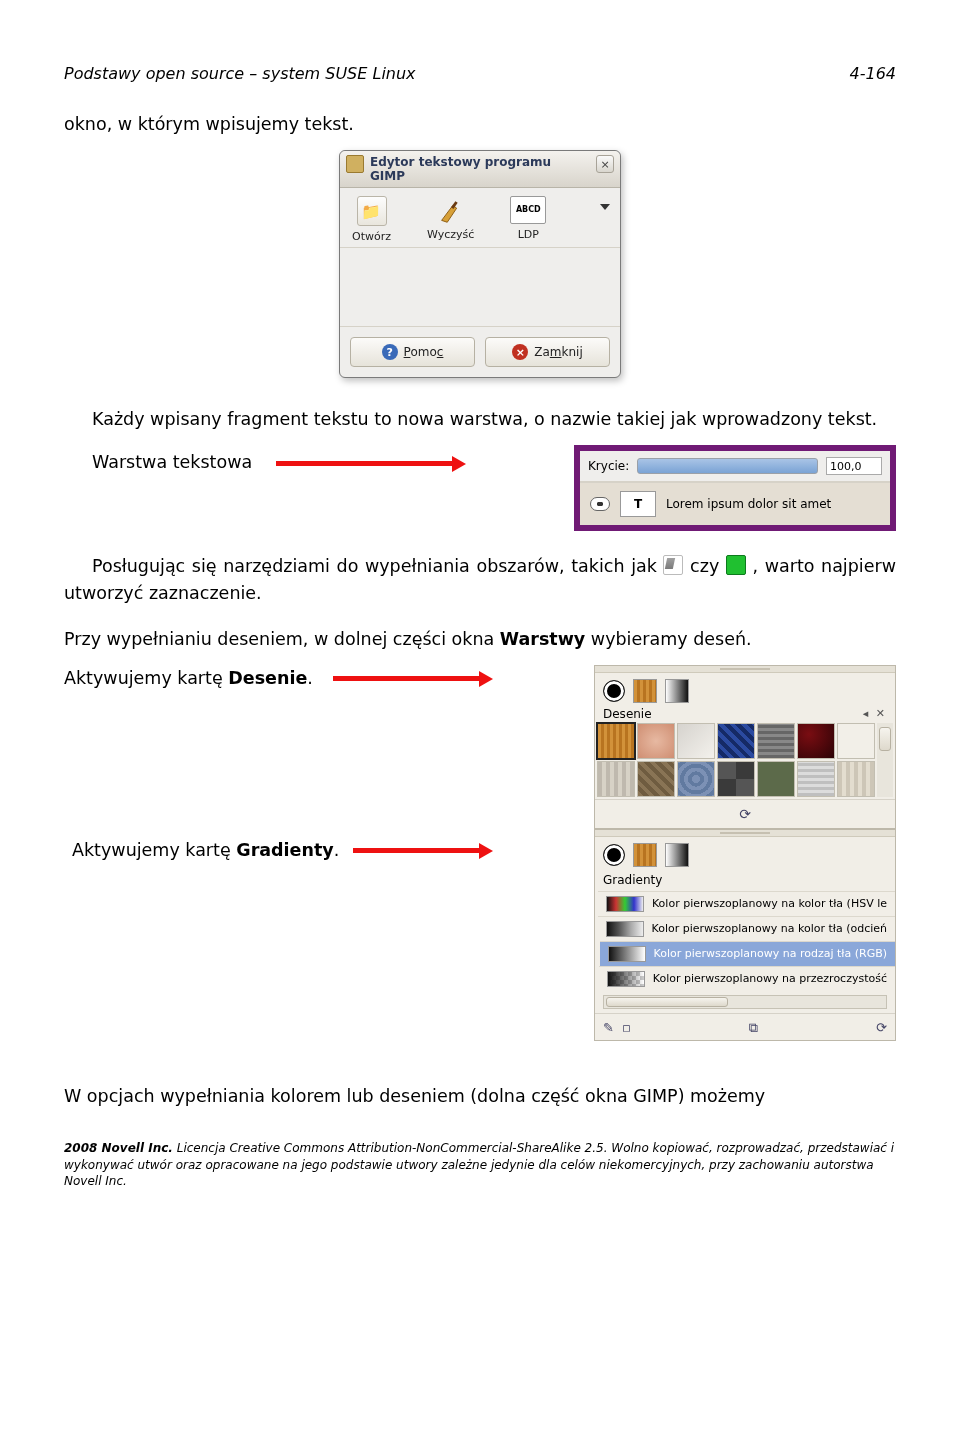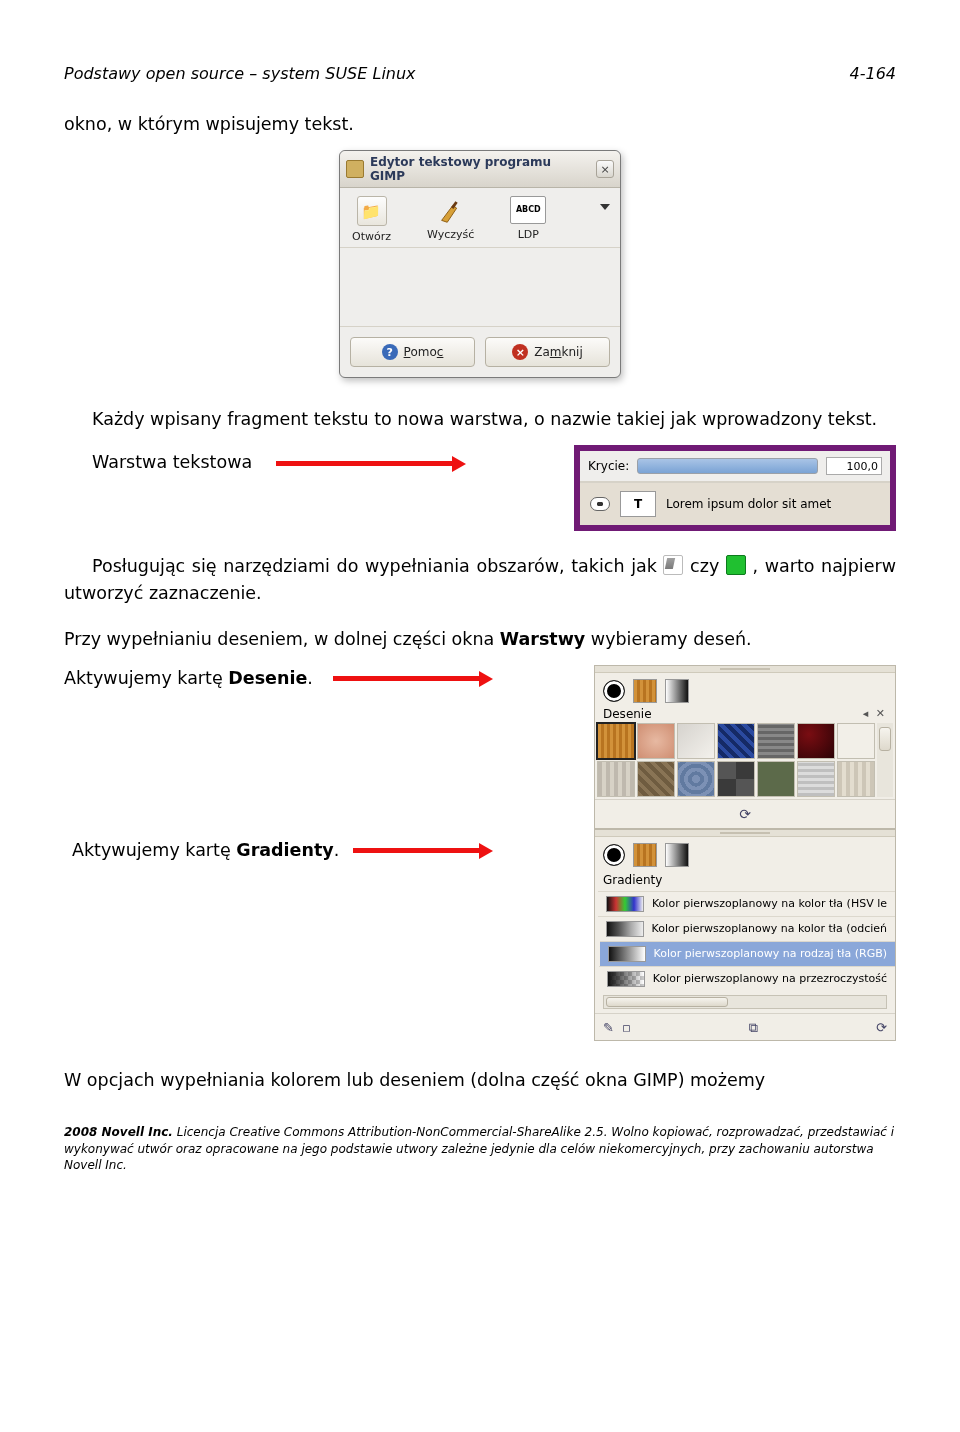--- a/index.html
+++ b/index.html
@@ -35,21 +35,21 @@
   }
   .win {
     font-family: "DejaVu Sans", sans-serif;
     border: 1px solid #7a7a7a;
     border-radius: 6px;
     background: #efeeec;
     box-shadow: 2px 3px 7px rgba(0,0,0,.25);
   }
   .titlebar {
     display: flex;
-    align-items: center;
+    align-items: flex-start;
     gap: 6px;
     background: linear-gradient(#f4f2ee, #d8d4cb);
     color: #2c3a5a;
     font-size: 12px;
     padding: 4px 6px;
     border-top-left-radius: 6px;
     border-top-right-radius: 6px;
     border-bottom: 1px solid #b8b4a8;
   }
   .titlebar .tb-title { flex: 1; font-weight: bold; }
@@ -133,21 +133,21 @@
     border-bottom:1px solid #d6d2c8;
   }
   .krycie-row .bar {
     flex:1; height:14px;
     background: linear-gradient(#a9c4e6,#7aa3d5);
     border:1px solid #9aa0a8;
     border-radius:3px;
   }
   .krycie-row .spin {
     width:48px; height:16px; background:#fff; border:1px solid #aaa;
-    display:flex; align-items:center; justify-content:flex-end; padding:0 3px;
+    display:flex; align-items:center; justify-content:flex-start; padding:0 3px;
     font-size:11px;
   }
   .layer-row {
     display:flex; align-items:center; gap:10px;
     padding:8px 10px; font-size:12px; border-top:1px solid #d6d2c8;
   }
   .eye {
     width:18px; height:12px; border:1px solid #666; border-radius:10px;
     background: radial-gradient(#333 25%, #fff 28%);
   }
@@ -427,19 +427,19 @@
         <span>✎</span>
         <span>▫</span>
         <span style="flex:1"></span>
         <span>⧉</span>
         <span style="flex:1"></span>
         <span>⟳</span>
       </div>
     </div>
   </div>
 
-  <p class="para" style="margin-top:26px">W opcjach wypełniania kolorem lub deseniem (dolna część okna GIMP) możemy</p>
+  <p class="para" style="margin-top:42px">W opcjach wypełniania kolorem lub deseniem (dolna część okna GIMP) możemy</p>
 
   <p class="footer-note">
     <strong>2008 Novell Inc.</strong><span> Licencja Creative Commons Attribution-NonCommercial-ShareAlike 2.5. Wolno kopiować, rozprowadzać, przedstawiać i wykonywać utwór oraz opracowane na jego podstawie utwory zależne jedynie dla celów niekomercyjnych, przy zachowaniu autorstwa Novell Inc.</span>
   </p>
 
 </div>
 
 </body></html>

